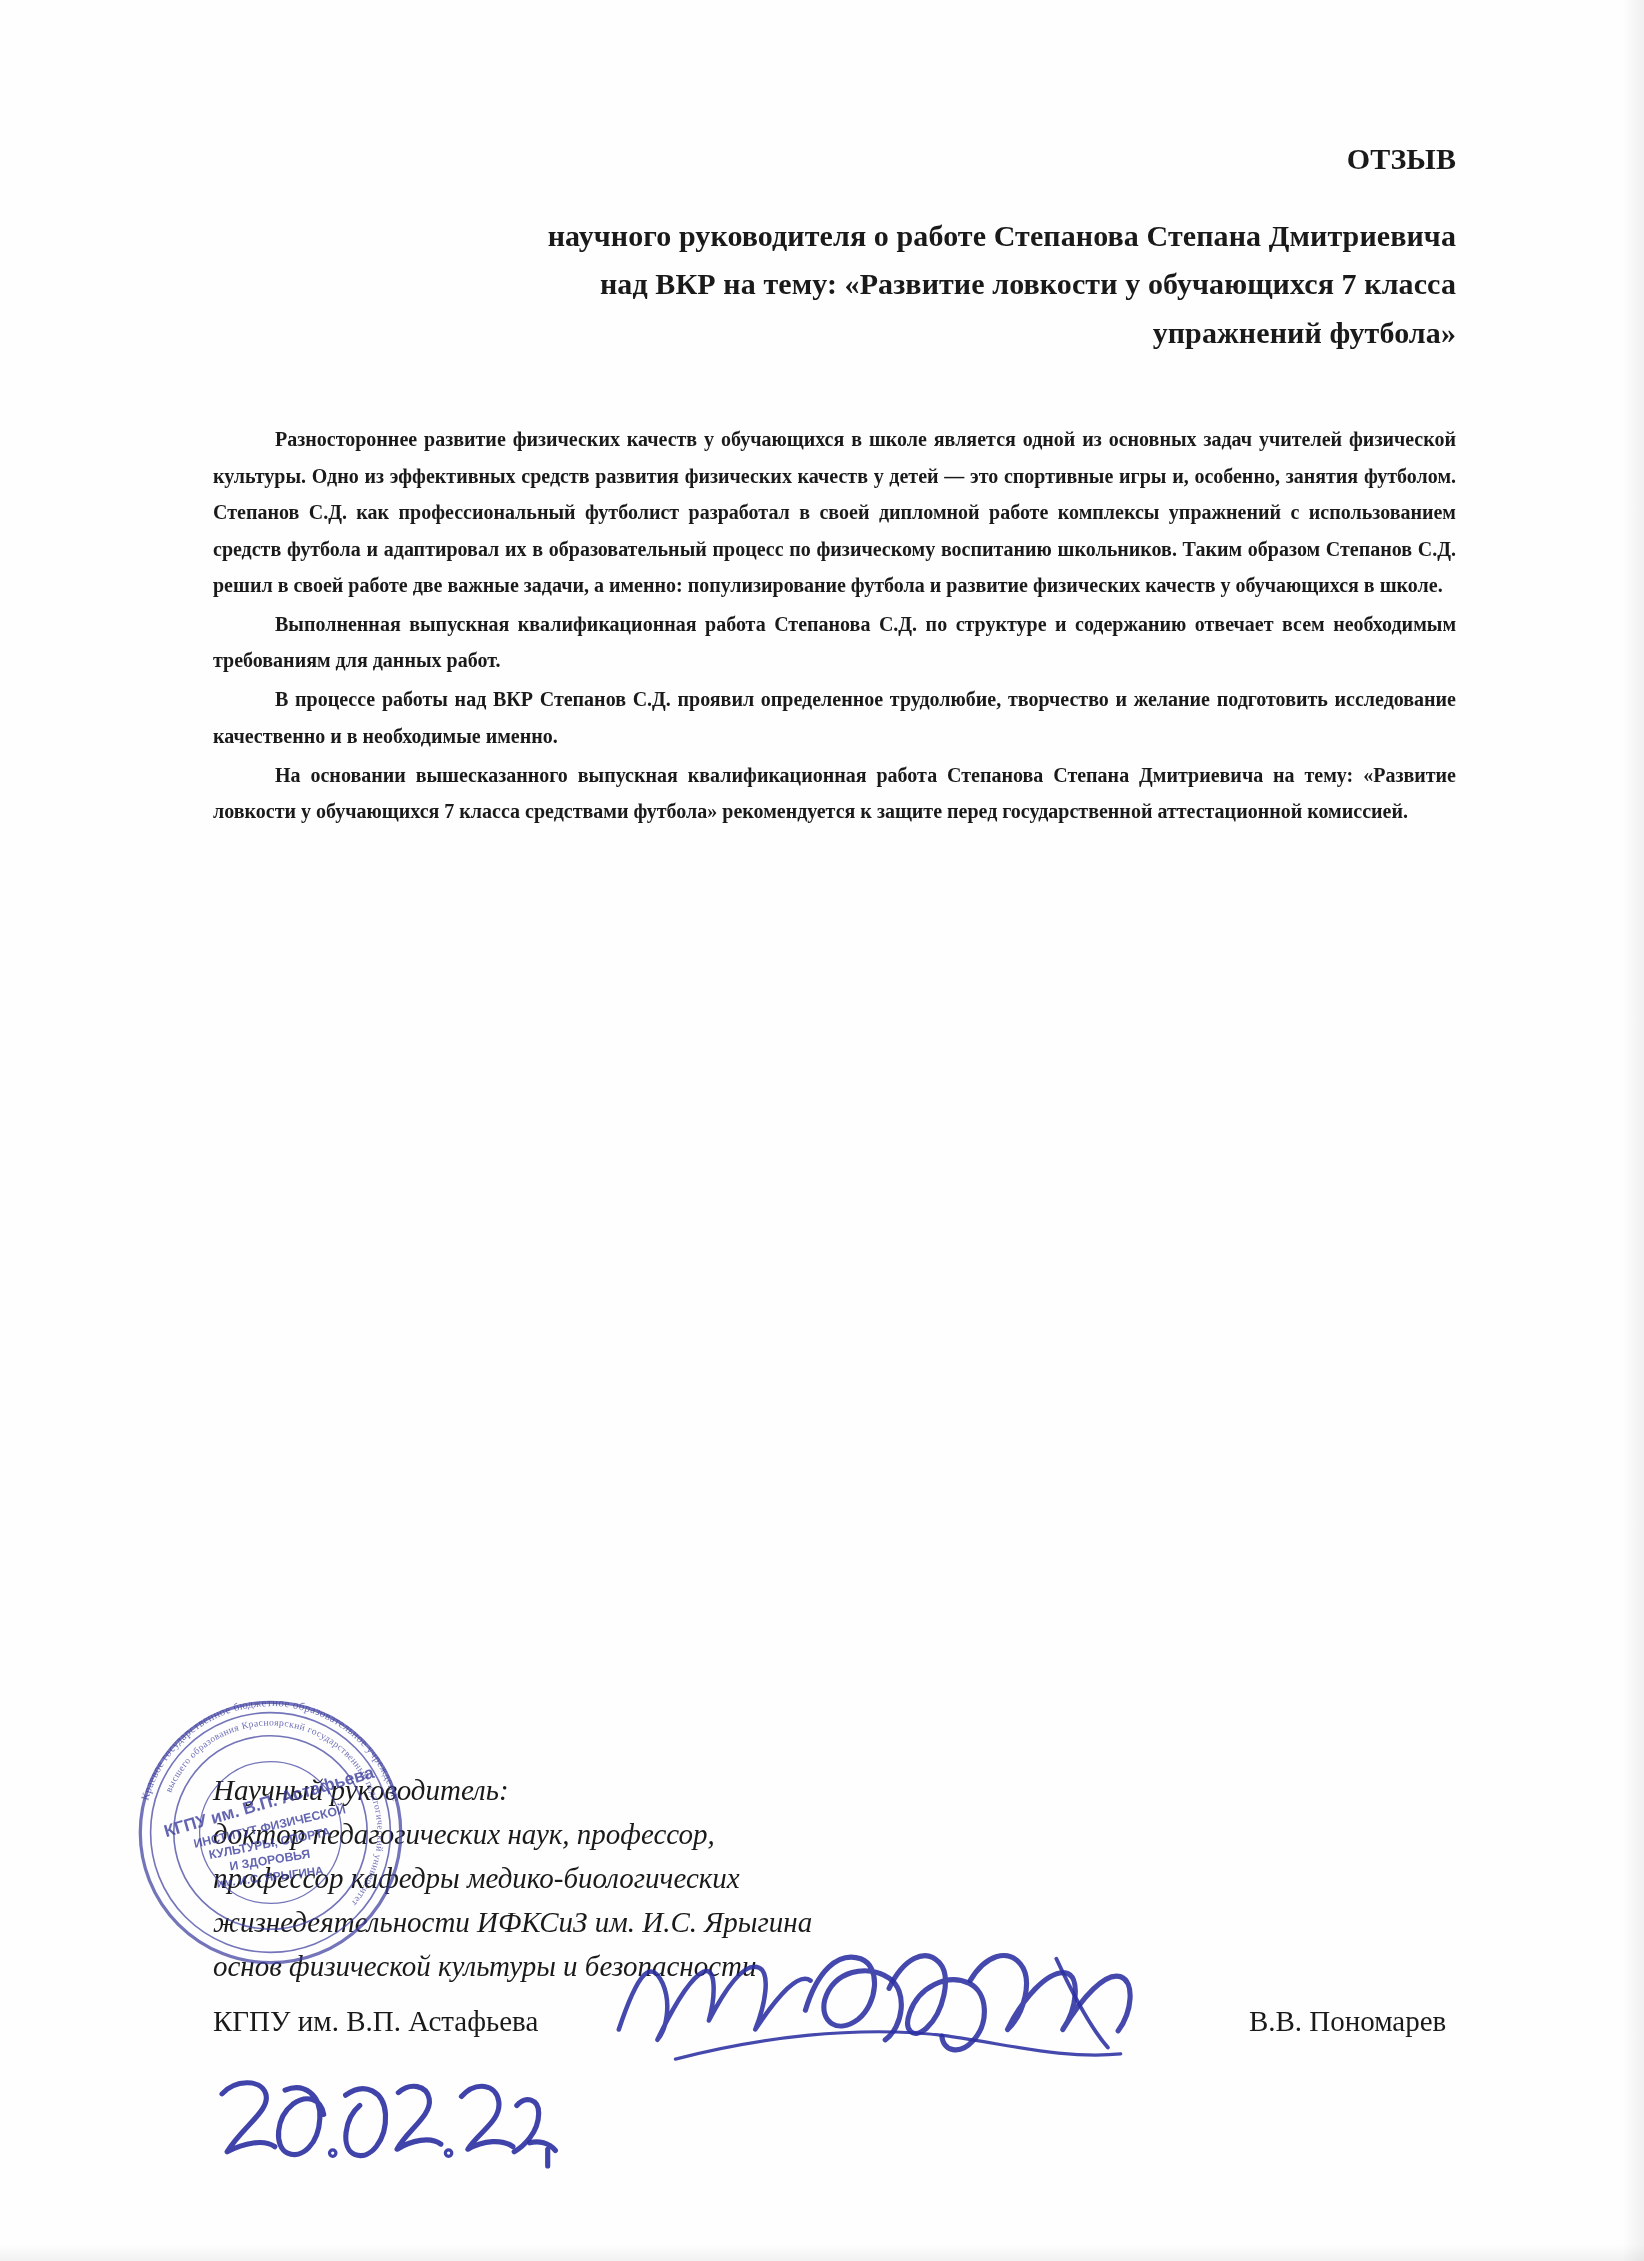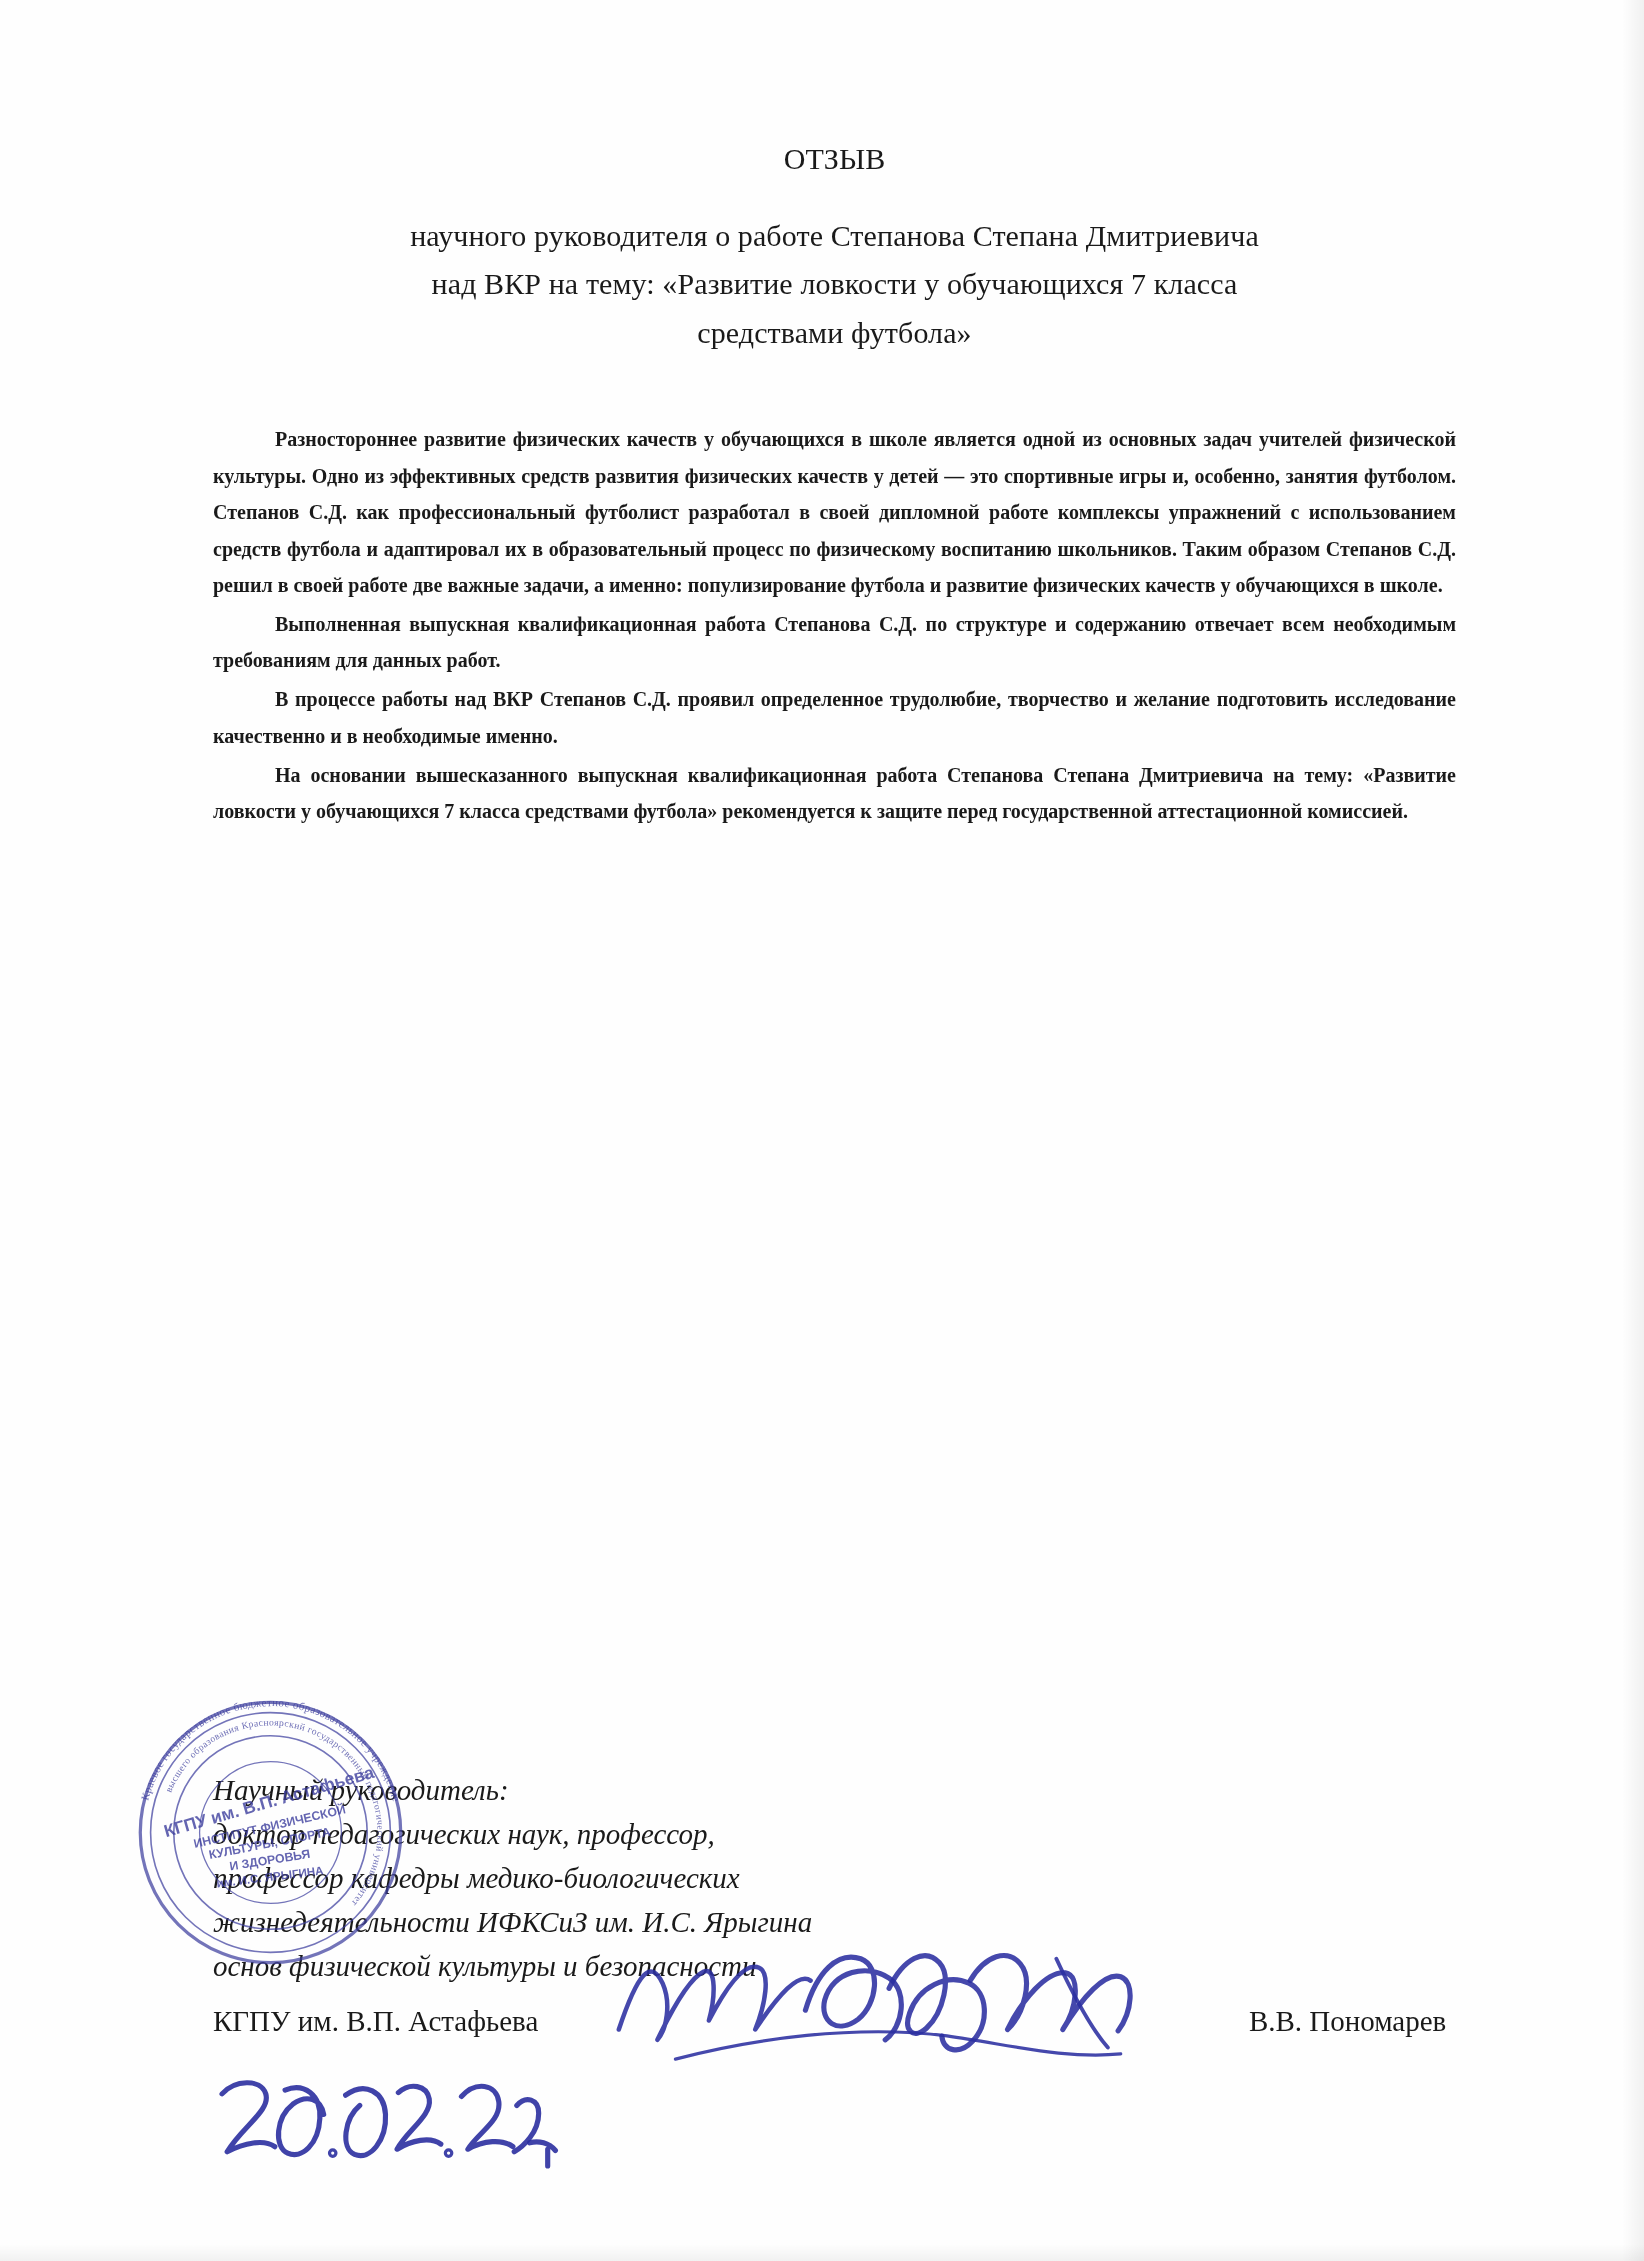--- a/index.html
+++ b/index.html
@@ -20,22 +20,22 @@
     inset: 0;
     background: #fefefe;
   }
   .content {
     position: absolute;
     left: 213px;
     top: 135px;
     width: 1243px;
   }
   .title-block {
-    text-align: center;
-    font-weight: normal;
+    text-align: right;
+    font-weight: bold;
     font-size: 30px;
     line-height: 1.62;
     letter-spacing: 0.1px;
   }
   .title-main {
     margin-bottom: 28px;
   }
   .title-line {
     display: block;
   }
@@ -125,21 +125,21 @@
 <body>
 
 <div class="page">
 
   <div class="content">
 
     <div class="title-block">
       <div class="title-main">ОТЗЫВ</div>
       <span class="title-line">научного руководителя о работе  Степанова Степана Дмитриевича</span>
       <span class="title-line">над ВКР на тему:  «Развитие ловкости у обучающихся 7 класса</span>
-      <span class="title-line">средствами футбола»</span>
+      <span class="title-line">упражнений футбола»</span>
     </div>
 
     <div class="body-text">
       <p class="para">Разностороннее развитие физических качеств у обучающихся в школе является одной из основных задач учителей физической культуры. Одно из эффективных средств развития физических качеств у детей — это спортивные игры и, особенно, занятия футболом. Степанов С.Д. как профессиональный футболист разработал в своей дипломной работе комплексы упражнений с использованием средств футбола и адаптировал их в образовательный процесс по физическому воспитанию школьников. Таким образом Степанов С.Д. решил в своей работе две важные задачи, а именно: популизирование футбола и развитие физических качеств у обучающихся в школе.</p>
       <p class="para">Выполненная выпускная квалификационная работа Степанова С.Д. по структуре и содержанию отвечает всем необходимым требованиям для данных работ.</p>
       <p class="para">В процессе работы над ВКР Степанов С.Д. проявил определенное трудолюбие, творчество и желание подготовить исследование качественно и в необходимые именно.</p>
       <p class="para">На основании вышесказанного выпускная квалификационная работа Степанова Степана Дмитриевича на тему: «Развитие ловкости у обучающихся 7 класса средствами футбола» рекомендуется к защите перед государственной аттестационной комиссией.</p>
     </div>
 
   </div>

